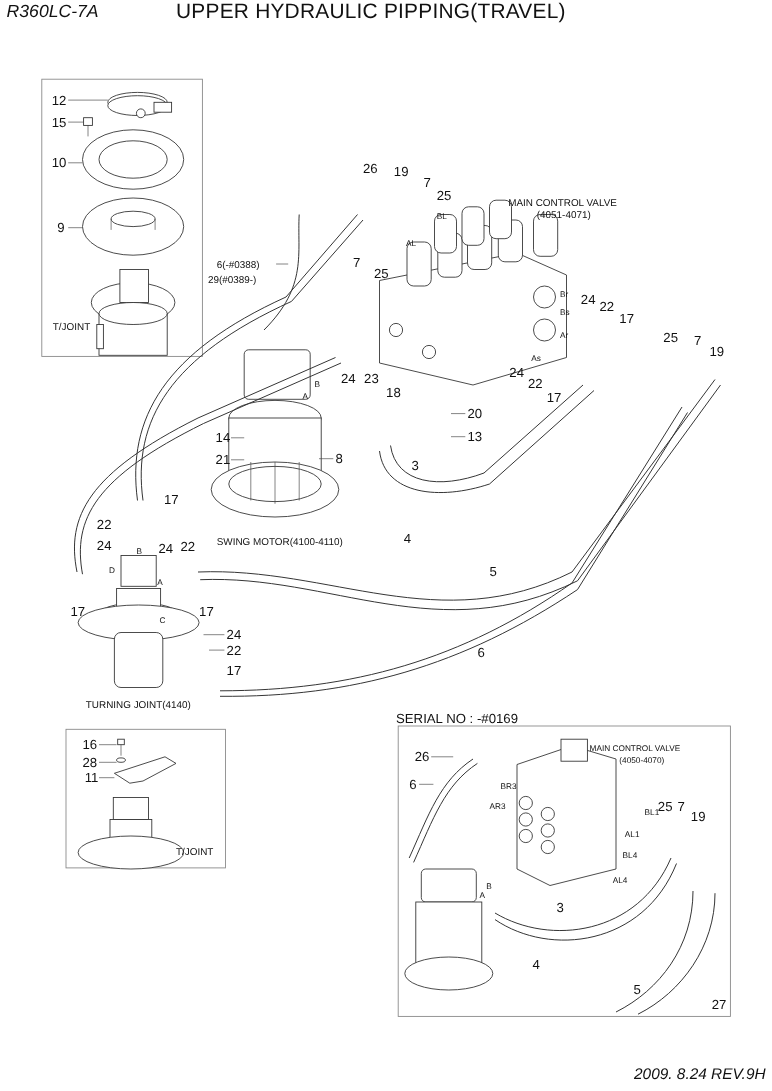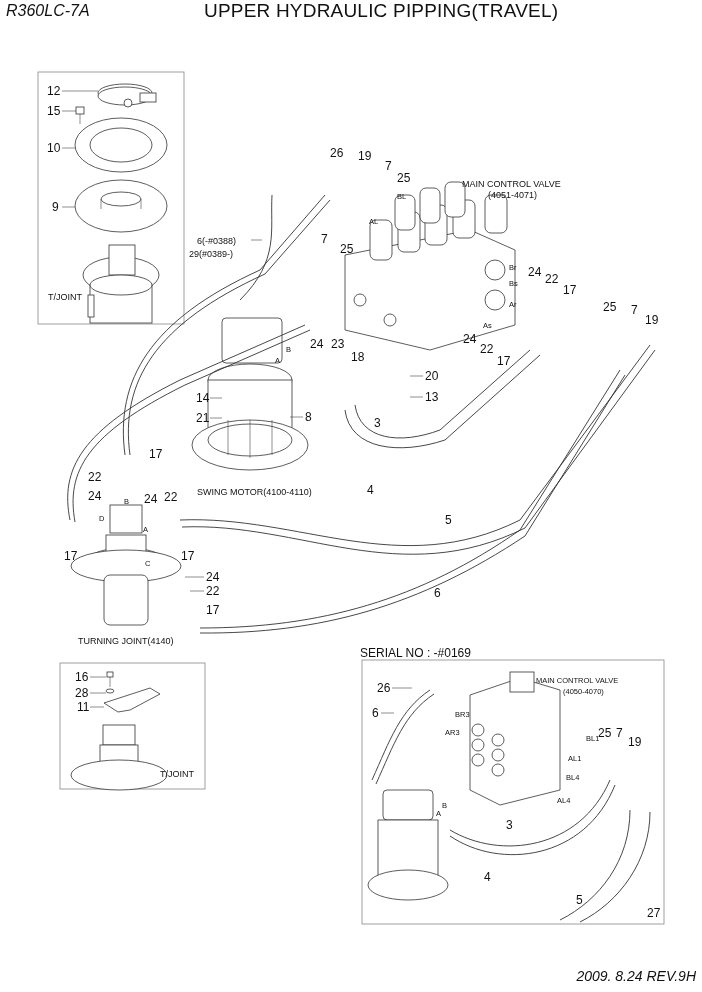--- a/index.html
+++ b/index.html
@@ -1,19 +1,19 @@
 <!DOCTYPE html>
 <html><head>
 <meta charset="utf-8">
 <style>
   html,body{margin:0;padding:0;background:#fff;}
   body{width:702px;height:992px;position:relative;overflow:hidden;font-family:"Liberation Sans",sans-serif;color:#111;}
   .abs{position:absolute;}
   #model{left:6px;top:2px;font-size:16px;font-style:italic;}
-  #title{left:160px;top:0px;font-size:19px;letter-spacing:0.2px;margin-left:44px;}
+  #title{left:160px;top:0px;font-size:19px;letter-spacing:0.2px;}
   #pageno{left:2px;top:1024px;font-size:18px;}
   #rev{right:6px;top:968px;font-size:14px;font-style:italic;}
   #serial{left:360px;top:646px;font-size:12px;}
   svg{position:absolute;left:0;top:0;}
   .lbl{font-family:"Liberation Sans",sans-serif;font-size:12px;fill:#111;}
   .sm{font-size:9px;}
   .xs{font-size:7.5px;}
   .ln{stroke:#444;stroke-width:0.6;fill:none;}
   .part{stroke:#333;stroke-width:0.8;fill:#fff;}
   .hose{stroke:#333;stroke-width:0.9;fill:none;}

